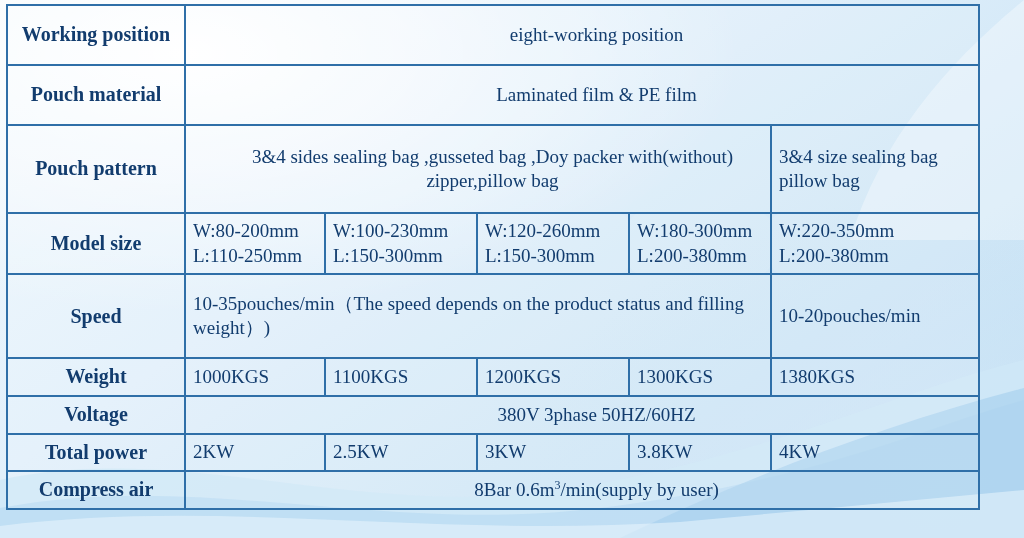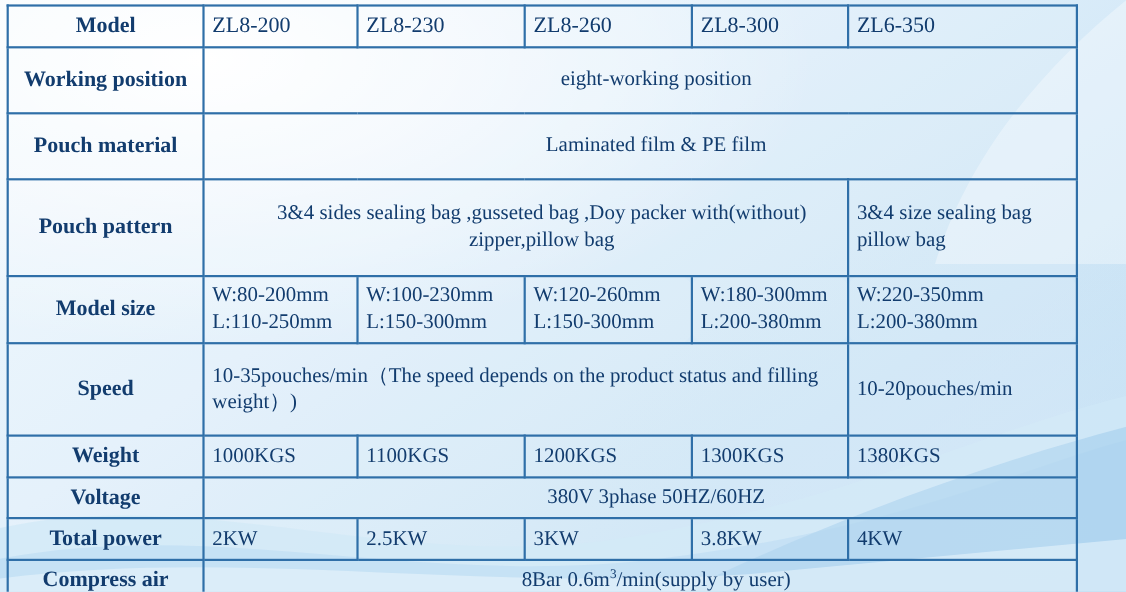--- a/index.html
+++ b/index.html
@@ -106,28 +106,20 @@
       <colgroup>
         <col class="c0">
           <col class="c1">
           <col class="c2">
           <col class="c3">
           <col class="c4">
           <col class="c5">
       </colgroup>
       <tbody>
 
-        <tr>
-          <td class="lbl">Model</td>
-          <td class="val model">ZL8-200</td>
-          <td class="val model">ZL8-230</td>
-          <td class="val model">ZL8-260</td>
-          <td class="val model">ZL8-300</td>
-          <td class="val model">ZL6-350</td>
-        </tr>
 
         <tr>
           <td class="lbl">Working position</td>
           <td class="ctr" colspan="5" style="height:48px;">eight-working position</td>
         </tr>
 
         <tr>
           <td class="lbl">Pouch material</td>
           <td class="ctr" colspan="5" style="height:48px;">Laminated film &amp; PE film</td>
         </tr>

